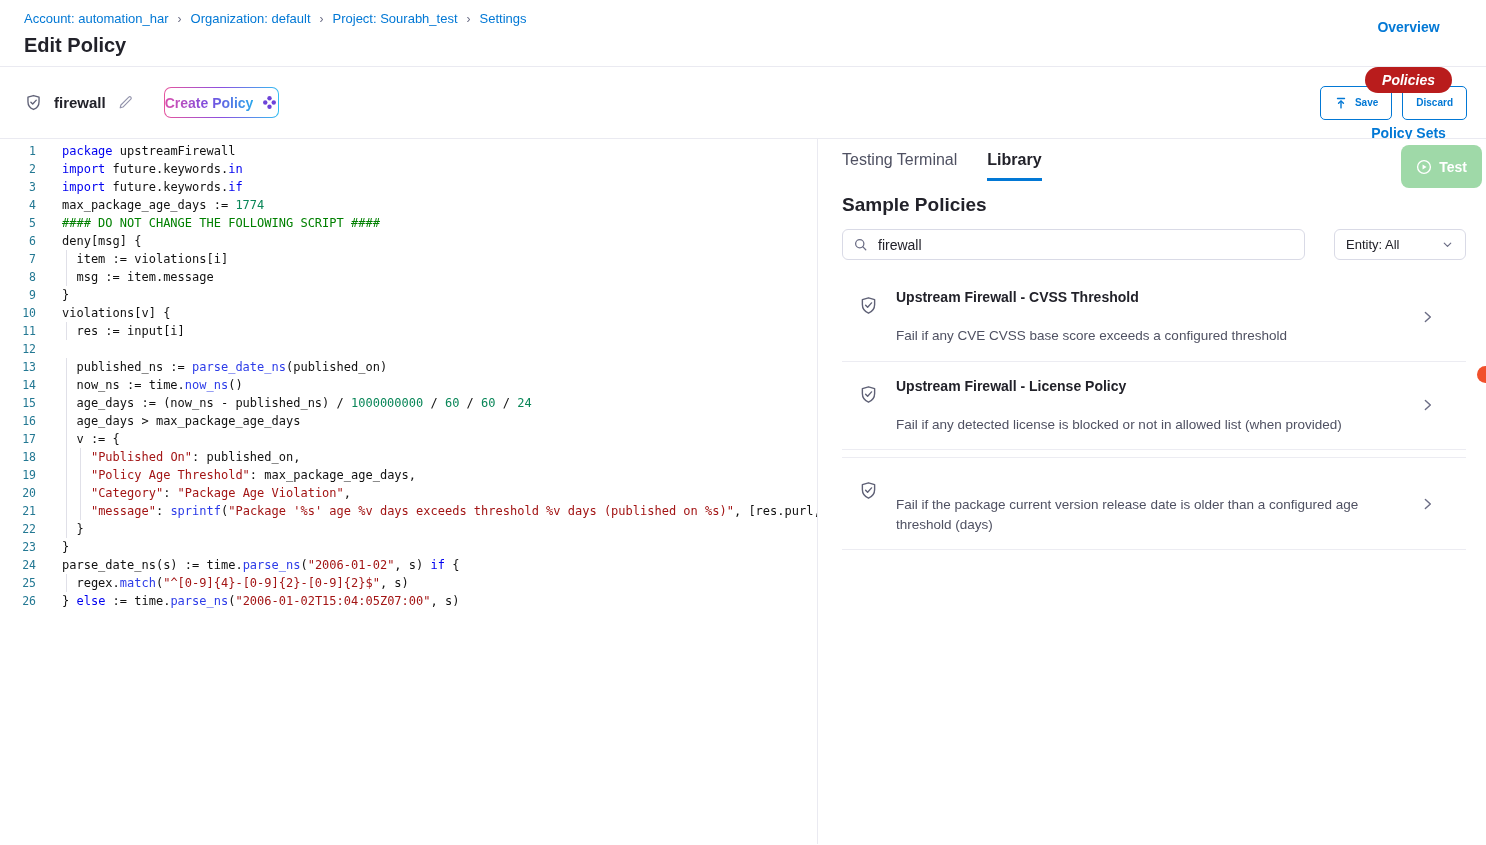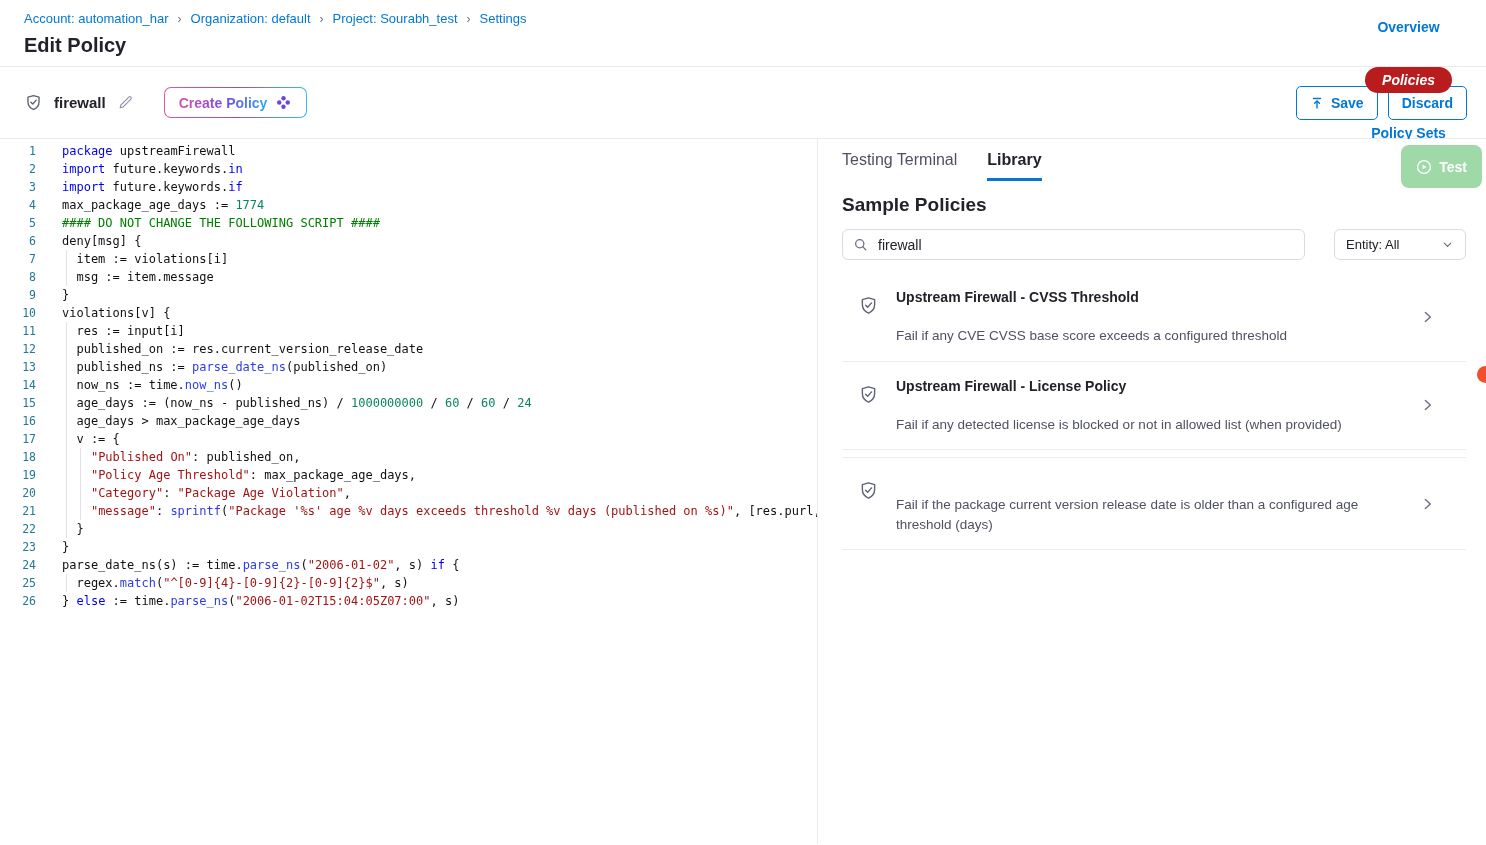--- a/index.html
+++ b/index.html
@@ -20,36 +20,36 @@
   .nav-tab { color:#0278d5; font-size:14px; font-weight:600; cursor:pointer; line-height:16px; }
   .nav-tab.active { background:#b91c1c; color:#fff; border-radius:999px; padding:5px 17px;font-style:italic; }
 
   
   .toolbar { height:72px; border-bottom:1px solid #eaeaf1; display:flex; align-items:center; padding:0 19px 0 24px; }
   .policy-name-group { display:flex; align-items:center; gap:11px; }
   .policy-name { font-size:15px; font-weight:700; color:#22222a; }
   .icon-gray { color:#5f6176; display:inline-flex; }
   .pencil { color:#9293ab; cursor:pointer; display:inline-flex; }
   .create-policy-btn {
-    margin-left:30px; height:31px; padding:0 14px; border-radius:7px;
+    margin-left:30px; height:31px; padding:0 0; border-radius:7px;
     display:flex; align-items:center; gap:8px; cursor:pointer;
     border:1px solid transparent;
     background:linear-gradient(#fff,#fff) padding-box,
                linear-gradient(90deg,#e6559e,#8c4fe0,#33bdf2) border-box;
   }
   .create-policy-label {
     font-size:14px; font-weight:700;
     background:linear-gradient(90deg,#d94fae,#7a4ce0,#2aa7ec);
     -webkit-background-clip:text; background-clip:text; color:transparent;
   }
   .aida-icon { color:#6d43d8; display:inline-flex; }
   .toolbar-spacer { flex:1; }
   .btn-outline-blue {
     height:30px; padding:16px 13px; border:1px solid #0278d5; border-radius:5px;
-    background:#fff; color:#0278d5; font-size:14px; font-weight:600;
+    background:#fff; color:#0278d5; font-size:10px; font-weight:600;
     display:flex; align-items:center; gap:7px; cursor:pointer; font-family:inherit;
   }
   .btn-outline-blue + .btn-outline-blue { margin-left:10px; }
 
   
   .main { display:flex; height:705px; }
 
   
   .editor {
     width:818px; flex:none; border-right:1px solid #eaeaf1; overflow:hidden;
@@ -168,21 +168,21 @@
         <div class="cl"><span class="ln">2</span><span class="ct"><span class="tk-kw">import</span><span class="tk-id"> future.keywords.</span><span class="tk-kw">in</span></span></div>
         <div class="cl"><span class="ln">3</span><span class="ct"><span class="tk-kw">import</span><span class="tk-id"> future.keywords.</span><span class="tk-kw">if</span></span></div>
         <div class="cl"><span class="ln">4</span><span class="ct"><span class="tk-id">max_package_age_days := </span><span class="tk-num">1774</span></span></div>
         <div class="cl"><span class="ln">5</span><span class="ct"><span class="tk-com">#### DO NOT CHANGE THE FOLLOWING SCRIPT ####</span></span></div>
         <div class="cl"><span class="ln">6</span><span class="ct"><span class="tk-id">deny[msg] {</span></span></div>
         <div class="cl"><span class="ln">7</span><span class="ct"><span class="gl p1"></span><span class="tk-id">  item := violations[i]</span></span></div>
         <div class="cl"><span class="ln">8</span><span class="ct"><span class="gl p1"></span><span class="tk-id">  msg := item.message</span></span></div>
         <div class="cl"><span class="ln">9</span><span class="ct"><span class="tk-id">}</span></span></div>
         <div class="cl"><span class="ln">10</span><span class="ct"><span class="tk-id">violations[v] {</span></span></div>
         <div class="cl"><span class="ln">11</span><span class="ct"><span class="gl p1"></span><span class="tk-id">  res := input[i]</span></span></div>
-        <div class="cl"><span class="ln">12</span><span class="ct"><span class="gl p1"></span><span class="tk-id">  published_on := res.current_version_release_date</span></span></div>
+        <div class="cl"><span class="ln">12</span></div>
         <div class="cl"><span class="ln">13</span><span class="ct"><span class="gl p1"></span><span class="tk-id">  published_ns := </span><span class="tk-fn">parse_date_ns</span><span class="tk-id">(published_on)</span></span></div>
         <div class="cl"><span class="ln">14</span><span class="ct"><span class="gl p1"></span><span class="tk-id">  now_ns := time.</span><span class="tk-fn">now_ns</span><span class="tk-id">()</span></span></div>
         <div class="cl"><span class="ln">15</span><span class="ct"><span class="gl p1"></span><span class="tk-id">  age_days := (now_ns - published_ns) / </span><span class="tk-num">1000000000</span><span class="tk-id"> / </span><span class="tk-num">60</span><span class="tk-id"> / </span><span class="tk-num">60</span><span class="tk-id"> / </span><span class="tk-num">24</span></span></div>
         <div class="cl"><span class="ln">16</span><span class="ct"><span class="gl p1"></span><span class="tk-id">  age_days &gt; max_package_age_days</span></span></div>
         <div class="cl"><span class="ln">17</span><span class="ct"><span class="gl p1"></span><span class="tk-id">  v := {</span></span></div>
         <div class="cl"><span class="ln">18</span><span class="ct"><span class="gl p1"></span><span class="gl p2"></span><span class="tk-id">    </span><span class="tk-str">"Published On"</span><span class="tk-id">: published_on,</span></span></div>
         <div class="cl"><span class="ln">19</span><span class="ct"><span class="gl p1"></span><span class="gl p2"></span><span class="tk-id">    </span><span class="tk-str">"Policy Age Threshold"</span><span class="tk-id">: max_package_age_days,</span></span></div>
         <div class="cl"><span class="ln">20</span><span class="ct"><span class="gl p1"></span><span class="gl p2"></span><span class="tk-id">    </span><span class="tk-str">"Category"</span><span class="tk-id">: </span><span class="tk-str">"Package Age Violation"</span><span class="tk-id">,</span></span></div>
         <div class="cl"><span class="ln">21</span><span class="ct"><span class="gl p1"></span><span class="gl p2"></span><span class="tk-id">    </span><span class="tk-str">"message"</span><span class="tk-id">: </span><span class="tk-fn">sprintf</span><span class="tk-id">(</span><span class="tk-str">"Package '%s' age %v days exceeds threshold %v days (published on %s)"</span><span class="tk-id">, [res.purl,</span></span></div>
         <div class="cl"><span class="ln">22</span><span class="ct"><span class="gl p1"></span><span class="tk-id">  }</span></span></div>

